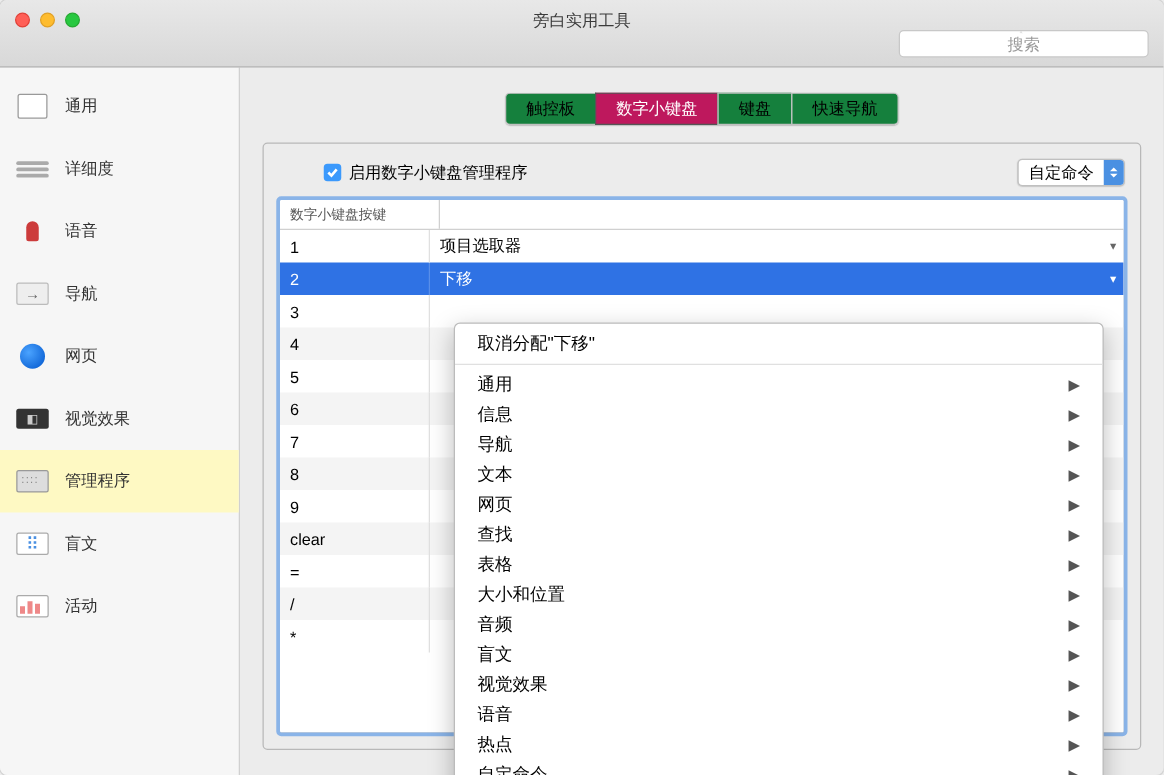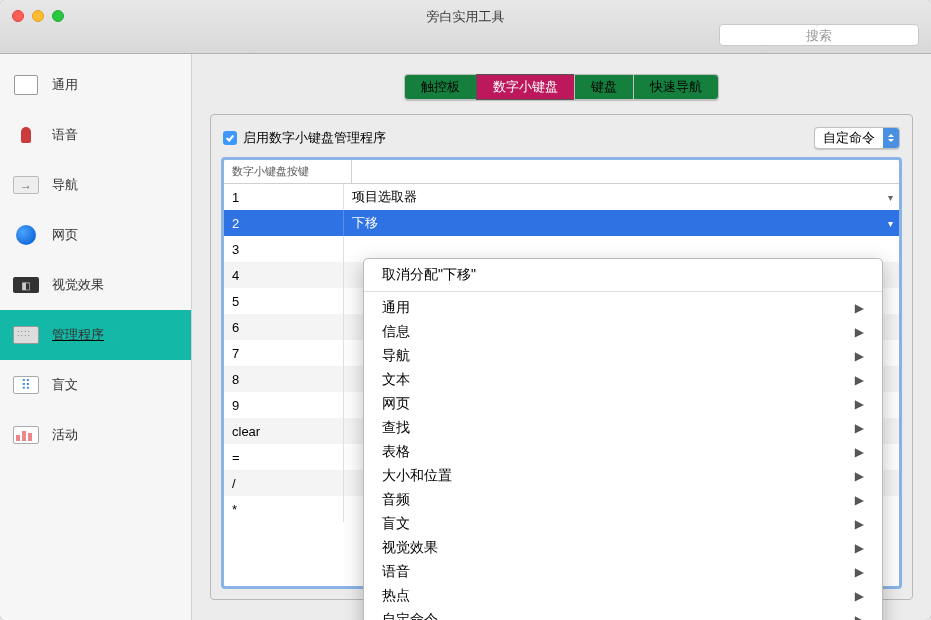--- a/index.html
+++ b/index.html
@@ -15,36 +15,36 @@
 .tl.green { background: #28c840; border: 0.5px solid #26a932; }
 .title { position: absolute; left: 0; right: 0; text-align: center; font-size: 13px; color: #3a3a3a; top: 8px; }
 .searchbox { position: absolute; right: 12px; top: 24px; width: 200px; height: 22px; background: #fff; border: 1px solid #c8c8c8; border-radius: 4px; display: flex; align-items: center; padding: 0 6px; color: #999; flex-direction: column; }
 .searchbox svg { width: 12px; height: 12px; margin-right: 4px; fill: #999; }
 .searchbox span { font-size: 13px; }
 
 .body { flex: 1; display: flex; }
 
 .sidebar { width: 192px; background: #f6f6f6; border-right: 1px solid #d0d0d0; padding-top: 6px; }
 .sidebar-item { height: 50px; display: flex; align-items: center; padding: 0 10px; gap: 10px; cursor: default; }
-.sidebar-item.selected { background: #14b8a6; text-decoration: underline; }
+.sidebar-item.selected { background: #fef9c3; }
 .sidebar-icon { width: 32px; height: 24px; display: flex; align-items: center; justify-content: center; }
 .sidebar-label { font-size: 13px; color: #333; }
 
 .main { flex: 1; display: flex; flex-direction: column; padding: 20px 18px; }
 
 .tabs { display: flex; justify-content: center; margin-bottom: 14px; }
 .tabgroup { display: flex; border-radius: 4px; overflow: hidden; box-shadow: 0 0.5px 1px rgba(0,0,0,0.2); }
 .tab { padding: 3px 16px; font-size: 13px; background: #15803d; border: 1px solid #c0c0c0; border-right: none; cursor: default; }
 .tab:last-child { border-right: 1px solid #c0c0c0; border-top-right-radius: 4px; border-bottom-right-radius: 4px; }
 .tab:first-child { border-top-left-radius: 4px; border-bottom-left-radius: 4px; }
 .tab.active { background: #be185d; color: #fff; border-color: #555; }
 
 .panel { flex: 1; background: #ececec; border: 1px solid #b8b8b8; border-radius: 4px; padding: 12px; display: flex; flex-direction: column; position: relative; }
 
-.panel-top { display: flex; align-items: center; justify-content: space-between; margin-bottom: 10px; }
+.panel-top { display: flex; align-items: center; justify-content: space-between; margin-bottom: 10px; margin-left: 36px; }
 .checkbox-row { display: flex; align-items: center; gap: 6px; }
 .checkbox { width: 14px; height: 14px; background: #3b99fc; border-radius: 3px; display: flex; align-items: center; justify-content: center; }
 .checkbox svg { width: 10px; height: 10px; fill: none; stroke: #fff; stroke-width: 2.5; }
 .select-btn { display: flex; align-items: center; background: #fff; border: 1px solid #c0c0c0; border-radius: 4px; height: 22px; padding: 0 0 0 8px; font-size: 13px; box-shadow: 0 0.5px 1px rgba(0,0,0,0.15); }
 .select-arrows { width: 16px; height: 20px; background: #4a90e2; border-radius: 0 3px 3px 0; margin-left: 8px; display: flex; flex-direction: column; align-items: center; justify-content: center; gap: 1px; }
 .select-arrows::before { content: ""; border: 3px solid transparent; border-bottom-color: #fff; margin-bottom: 1px; }
 .select-arrows::after { content: ""; border: 3px solid transparent; border-top-color: #fff; }
 
 .table-container { flex: 1; background: #fff; border: 1px solid #b0b0b0; border-radius: 2px; overflow: hidden; display: flex; flex-direction: column; position: relative; outline: 3px solid #8ab4e8; outline-offset: -1px; }
 .table-header { display: flex; background: #fff; border-bottom: 1px solid #d0d0d0; font-size: 11px; color: #555; }
@@ -108,20 +108,30 @@
   <div class="body">
     <div class="sidebar" id="sidebar">
         <div class="sidebar-item">
           <div class="sidebar-icon">
             <div class="si-general"></div>
           </div>
           <span class="sidebar-label">通用</span>
         </div>
         <div class="sidebar-item">
           <div class="sidebar-icon">
+            <div class="si-detail">
+              <span></span>
+              <span></span>
+              <span></span>
+            </div>
+          </div>
+          <span class="sidebar-label">详细度</span>
+        </div>
+        <div class="sidebar-item">
+          <div class="sidebar-icon">
             <div class="si-mic"></div>
           </div>
           <span class="sidebar-label">语音</span>
         </div>
         <div class="sidebar-item">
           <div class="sidebar-icon">
             <div class="si-nav"></div>
           </div>
           <span class="sidebar-label">导航</span>
         </div>

